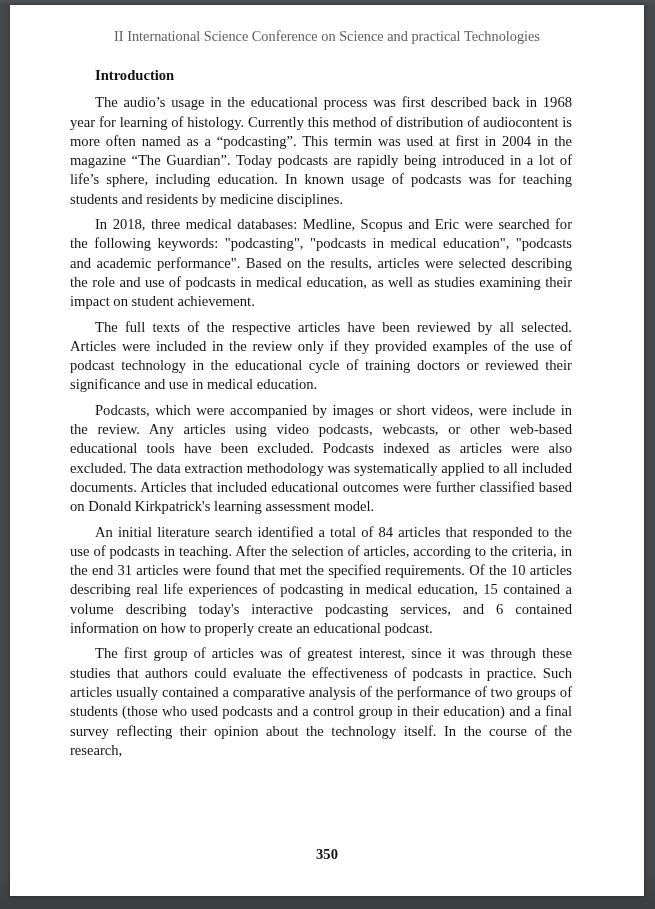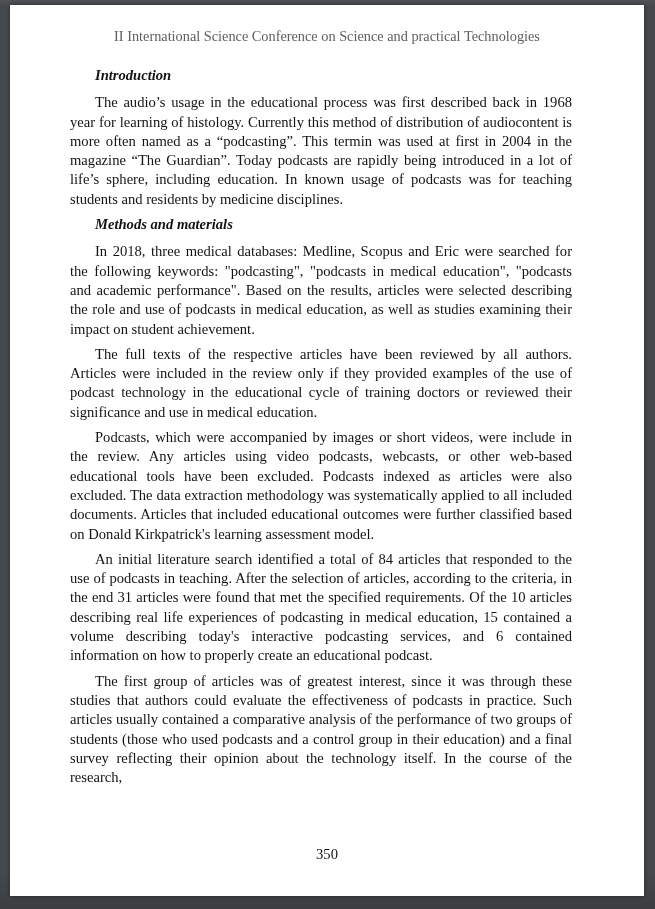--- a/index.html
+++ b/index.html
@@ -39,55 +39,54 @@
     font-size: 14.6px;
     line-height: 19.3px;
     text-align: justify;
   }
   .body-text h2 {
     font-size: 14.6px;
     font-weight: bold;
     margin: 6px 0 8px 0;
     text-indent: 25px;
     text-align: left;
-    font-style: italic;
   }
   .body-text p {
     margin: 0 16px 6px 0;
     text-indent: 25px;
   }
   .page-number {
     position: absolute;
     bottom: 33px;
     left: 0;
     right: 0;
     text-align: center;
     color: #131313;
     font-size: 14.6px;
+    font-weight: bold;
   }
 </style>
 </head>
 <body>
 
 <div class="viewer">
   <div class="page">
 
     <div class="running-header">II International Science Conference on Science and practical Technologies</div>
 
     <div class="body-text">
       <h2>Introduction</h2>
 
       <p>The audio’s usage in the educational process was first described back in 1968 year for learning of histology. Currently this method of distribution of audiocontent is more often named as a “podcasting”. This termin was used at first in 2004 in the magazine “The Guardian”. Today podcasts are rapidly being introduced in a lot of life’s sphere, including education. In known usage of podcasts was for teaching students and residents by medicine disciplines.</p>
 
 
-      <h2>Methods and materials</h2>
 
       <p>In 2018, three medical databases: Medline, Scopus and Eric were searched for the following keywords: "podcasting", "podcasts in medical education", "podcasts and academic performance". Based on the results, articles were selected describing the role and use of podcasts in medical education, as well as studies examining their impact on student achievement.</p>
 
-      <p>The full texts of the respective articles have been reviewed by all authors. Articles were included in the review only if they provided examples of the use of podcast technology in the educational cycle of training doctors or reviewed their significance and use in medical education.</p>
+      <p>The full texts of the respective articles have been reviewed by all selected. Articles were included in the review only if they provided examples of the use of podcast technology in the educational cycle of training doctors or reviewed their significance and use in medical education.</p>
 
       <p>Podcasts, which were accompanied by images or short videos, were include in the review. Any articles using video podcasts, webcasts, or other web-based educational tools have been excluded. Podcasts indexed as articles were also excluded. The data extraction methodology was systematically applied to all included documents. Articles that included educational outcomes were further classified based on Donald Kirkpatrick's learning assessment model.</p>
 
 
       <p>An initial literature search identified a total of 84 articles that responded to the use of podcasts in teaching. After the selection of articles, according to the criteria, in the end 31 articles were found that met the specified requirements. Of the 10 articles describing real life experiences of podcasting in medical education, 15 contained a volume describing today's interactive podcasting services, and 6 contained information on how to properly create an educational podcast.</p>
 
       <p>The first group of articles was of greatest interest, since it was through these studies that authors could evaluate the effectiveness of podcasts in practice. Such articles usually contained a comparative analysis of the performance of two groups of students (those who used podcasts and a control group in their education) and a final survey reflecting their opinion about the technology itself. In the course of the research,</p>
     </div>
 
     <div class="page-number">350</div>

